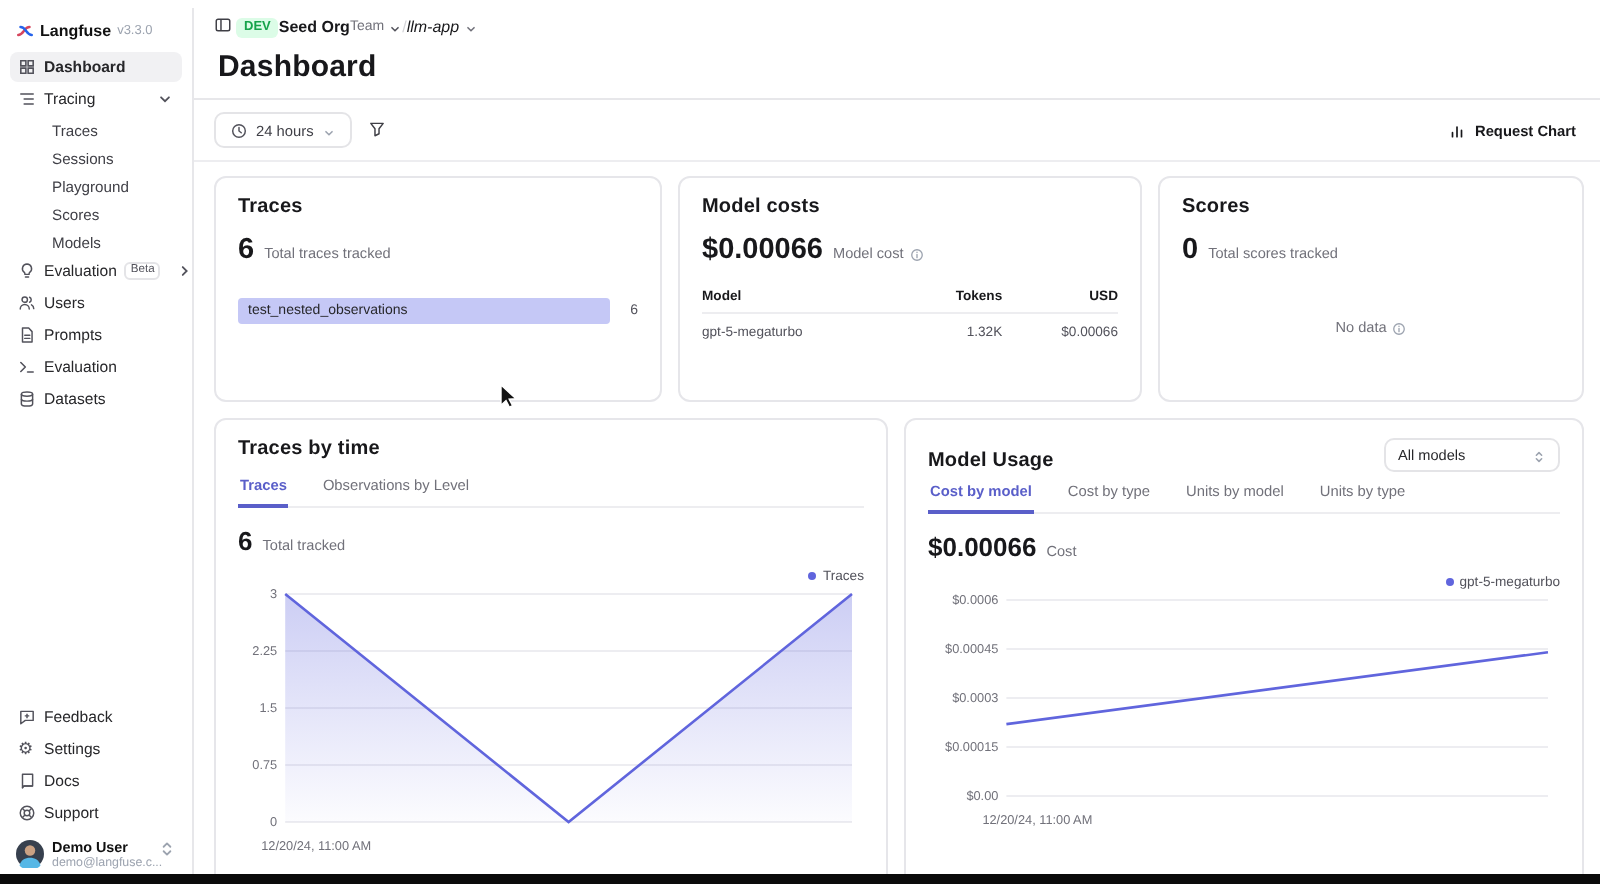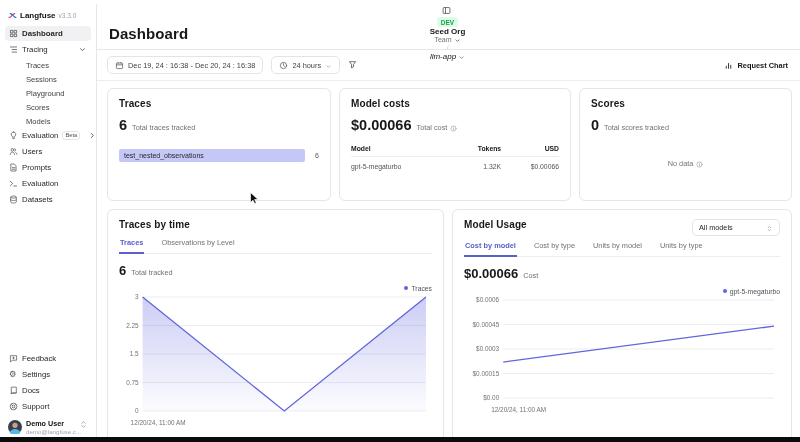--- a/index.html
+++ b/index.html
@@ -25,21 +25,21 @@
   .ic svg { width:9px; height:9px; }
   .gear-glyph { font-size:8.5px; line-height:9px; color:#52525b; width:9px; display:inline-block; }
   .sfooter { margin-top:auto; }
   .user-row { display:flex; align-items:flex-start; gap:4px; padding:5px 3px 2px 3px; }
   .user-name { font-size:7.2px; font-weight:700; color:#111; line-height:8px; }
   .user-email { font-size:6.2px; color:#9ca3af; line-height:7px; }
 
   
   .main { position:absolute; left:97px; top:0; width:703px; height:437px; }
   .topbar { padding:6px 12px 0 10px; border-bottom:1px solid #e7e7ea; }
-  .crumbs { display:flex; align-items:center; gap:0; height:15px;flex-direction:column; }
+  .crumbs { display:flex; align-items:center; gap:0; height:15px; }
   .env-badge { font-size:6.5px; font-weight:600; color:#16a34a; background:#dcfce7;
     border-radius:3px; padding:1.5px 4px; }
   .org-name { font-size:8px; font-weight:600; }
   .plan { font-size:7px; color:#71717a; display:flex; align-items:center; gap:2px; }
   .sep { font-size:8px; color:#d4d4d8; }
   .proj { font-size:8px; font-weight:500; display:flex; align-items:center; gap:2px;font-style:italic; }
   .page-title { font-size:15px; font-weight:700; padding:4px 0 7px 2px; letter-spacing:.1px; }
 
   .toolbar { display:flex; align-items:center; gap:8px; padding:6px 12px 6px 10px;
     border-bottom:1px solid #ededf0; }
@@ -75,21 +75,21 @@
 
   .no-data { margin-top:26px; text-align:center; font-size:7.3px; color:#71717a;
     display:flex; justify-content:center; align-items:center; gap:3px; }
 
   .tabs { display:flex; gap:16px; border-bottom:1px solid #ededf0; margin-top:8px; }
   .tab { font-size:7.4px; color:#71717a; padding:0 1px 5px 1px; cursor:default; }
   .tab.active { color:#5a5fc9; font-weight:600; border-bottom:2px solid #5a5fc9;
     margin-bottom:-1px; }
   .metric-sm { font-size:13px; font-weight:700; }
 
-  .mu-head { display:flex; align-items:flex-start; justify-content:space-between; }
+  .mu-head { display:flex; align-items:flex-end; justify-content:space-between; }
   .select { display:flex; align-items:center; gap:10px; border:1px solid #e4e4e7;
     border-radius:5px; padding:3px 6px; font-size:7.3px; color:#27272a; min-width:88px;
     justify-content:space-between; }
 
   .legend { display:flex; justify-content:flex-end; align-items:center; gap:3px;
     font-size:6.8px; color:#52525b; margin-top:6px; height:8px; }
   .ldot { width:4px; height:4px; border-radius:50%; background:#6065dd; }
   svg.chart { display:block; width:100%; }
   svg.chart text { font-family:"Liberation Sans","DejaVu Sans",sans-serif; }
   #chart-left { height:136px; }
@@ -290,29 +290,20 @@
               </svg>
           </span>
         </span>
       </div>
       <h1 class="page-title">Dashboard</h1>
     </div>
 
     <div class="toolbar">
       <button class="tbtn">
         <span class="ic">
-          <svg viewBox="0 0 16 16" fill="none" stroke="#52525b" stroke-width="1.3">
-              <rect x="2.5" y="3.5" width="11" height="10" rx="1.5"></rect>
-              <path d="M2.5 6.8h11M5.5 2v2.6M10.5 2v2.6"></path>
-            </svg>
-        </span>
-        <span>Dec 19, 24 : 16:38 - Dec 20, 24 : 16:38</span>
-      </button>
-      <button class="tbtn">
-        <span class="ic">
           <svg viewBox="0 0 16 16" fill="none" stroke="#52525b" stroke-width="1.3" stroke-linecap="round">
               <circle cx="8" cy="8" r="5.6"></circle>
               <path d="M8 4.8V8l2 1.6"></path>
             </svg>
         </span>
         <span>24 hours</span>
         <span class="ic" style="width:7px;height:7px;">
           <svg viewBox="0 0 16 16" fill="none" stroke="#9ca3af" stroke-width="1.8" stroke-linecap="round">
               <path d="M4.5 6.5L8 10l3.5-3.5"></path>
             </svg>
@@ -345,21 +336,21 @@
           <div class="tbar">test_nested_observations</div>
           <div class="tbar-val">6</div>
         </div>
       </div>
 
       <div class="card">
         <div class="card-title">Model costs</div>
         <div class="metric-row">
           <span class="metric">$0.00066</span>
           <span class="metric-label">
-            <span>Total cost</span>
+            <span>Model cost</span>
             <span class="ic" style="width:7px;height:7px;">
               <svg viewBox="0 0 16 16" fill="none" stroke="#9ca3af" stroke-width="1.5" stroke-linecap="round">
                   <circle cx="8" cy="8" r="6"></circle>
                   <path d="M8 7.2V11M8 4.8v.3"></path>
                 </svg>
             </span>
           </span>
         </div>
         <table class="mc">
           <thead>

